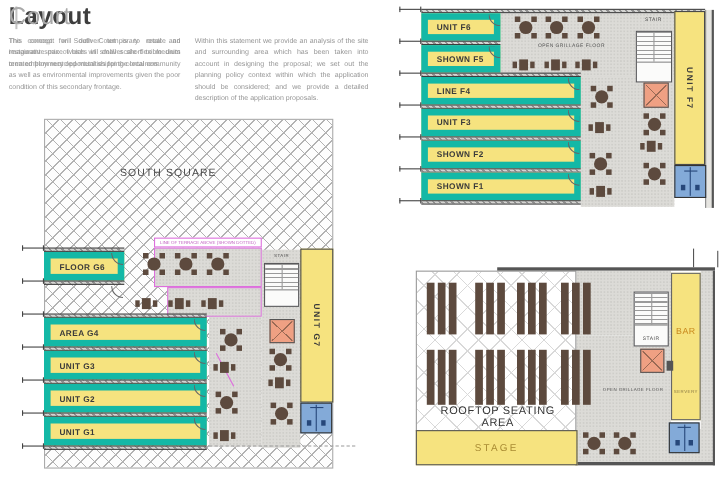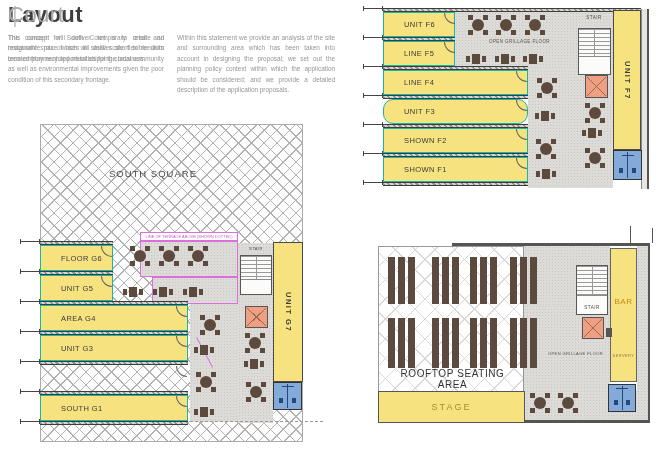--- a/index.html
+++ b/index.html
@@ -21,23 +21,23 @@
   .title .b{position:static;font-weight:800;color:#3e3e3e;letter-spacing:.5px;}
   .title .sep{position:static;font-weight:300;color:#c4c4c4;padding:0 4px;}
   .title .l{position:static;font-weight:300;color:#a9a9a9;letter-spacing:.5px;}
   .intro{top:33px;font-size:6.4px;line-height:1.62;color:#969696;text-align:justify;}
   .intro p{position:static;margin:0 0 7px 0;}
   .col1{left:8px;width:156px;}
   .col2{left:177px;width:158px;}
 
   
   .plan{background:transparent;}
-  .unit{background:var(--yellow);border:1px solid #14b8a6;
-        font-size:7.5px;font-weight:normal;color:#3b3b3b;letter-spacing:.4px;
-        display:flex;align-items:center;padding-left:20px;}
+  .unit{background:var(--yellow);border:6px solid #14b8a6;
+        font-size:7.5px;font-weight:bold;color:#3b3b3b;letter-spacing:.4px;
+        display:flex;align-items:center;padding-left:8px;}
   .unit span{position:static;}
   .vunit{background:var(--yellow);border:1px solid #4a4a4a;display:flex;
          align-items:center;justify-content:center;}
   .vunit span{position:static;writing-mode:vertical-rl;font-size:7.5px;font-weight:bold;
               color:#3b3b3b;letter-spacing:1.5px;white-space:nowrap;}
   .wall{height:4px;background:repeating-linear-gradient(45deg,#8f8f8f 0 1.5px,#d4d4d2 1.5px 4px);
         border-top:1px solid var(--wallb);border-bottom:1px solid var(--wallb);}
   .floor{background:var(--grey);
          background-image:radial-gradient(#c9c8c4 .5px,transparent .6px);
          background-size:3px 3px;}
@@ -106,28 +106,28 @@
     <div class="floor" style="left:108px;top:6px;width:158px;height:58px;"></div>
     <div class="floor" style="left:181px;top:64px;width:85px;height:118px;"></div>
     <div style="left:294px;top:3px;width:8px;height:180px;background:#e6e5e1;border-left:1px solid #888;border-right:2px solid #555;"></div>
     <div class="wall" style="left:36px;top:2px;width:258px;"></div>
 
     <div class="unit" style="left:36px;top:6px;width:72px;height:25px;">
         <span>UNIT F6</span>
       </div>
     <div class="wall" style="left:36px;top:31px;width:72px;"></div>
     <div class="unit" style="left:36px;top:35px;width:72px;height:25px;">
-        <span>LINE F5</span>
+        <span>SHOWN F5</span>
       </div>
     <div class="wall" style="left:36px;top:60px;width:145px;"></div>
     <div class="unit" style="left:36px;top:64px;width:145px;height:25px;">
         <span>LINE F4</span>
       </div>
     <div class="wall" style="left:36px;top:89px;width:145px;"></div>
-    <div class="unit" style="left:36px;top:93px;width:145px;height:25px;border-radius:10px;">
+    <div class="unit" style="left:36px;top:93px;width:145px;height:25px;">
         <span>UNIT F3</span>
       </div>
     <div class="wall" style="left:36px;top:118px;width:145px;"></div>
     <div class="unit" style="left:36px;top:122px;width:145px;height:25px;">
         <span>SHOWN F2</span>
       </div>
     <div class="wall" style="left:36px;top:147px;width:145px;"></div>
     <div class="unit" style="left:36px;top:151px;width:145px;height:25px;">
         <span>SHOWN F1</span>
       </div>
@@ -162,54 +162,54 @@
       <div class="tick" style="left: 16px; top: 145px;"></div>
       <div class="tick" style="left: 16px; top: 174px;"></div>
       <div class="arc" style="left: 97px; top: 7px;"></div>
       <div class="arc" style="left: 97px; top: 36px;"></div>
       <div class="arc" style="left: 169px; top: 65px;"></div>
       <div class="arc" style="left: 169px; top: 94px;"></div>
       <div class="arc" style="left: 169px; top: 123px;"></div>
       <div class="arc" style="left: 169px; top: 152px;"></div>
     </div>
 
-  <div class="plan" id="plan-g" style="left:13px;top:118px;width:322px;height:336px;">
+  <div class="plan" id="plan-g" style="left:13px;top:102px;width:322px;height:336px;">
     <div class="hatch" style="left:27px;top:6px;width:263px;height:318px;"></div>
     <div class="lbl" style="left:40px;top:50px;width:200px;font-size:9.5px;color:#4a4a4a;letter-spacing:1px;">SOUTH SQUARE</div>
 
     <div class="floor" style="left:127px;top:123px;width:98px;height:36px;border:1px solid var(--pink);"></div>
     <div class="floor" style="left:139px;top:159px;width:86px;height:27px;border:1px solid var(--pink);"></div>
     <div class="floor" style="left:177px;top:186px;width:48px;height:118px;"></div>
     <div class="floor" style="left:225px;top:125px;width:35px;height:180px;"></div>
     <div style="left:127px;top:114px;width:98px;height:9px;border:1px solid var(--pink);background:#fff;display:flex;align-items:center;justify-content:center;">
       <span style="position:static;font-size:4px;color:#c05ec0;white-space:nowrap;">LINE OF TERRACE ABOVE (SHOWN DOTTED)</span>
     </div>
     <div style="left:184px;top:219px;width:34px;height:1px;background:var(--pink);transform:rotate(62deg);transform-origin:0 0;"></div>
     <div style="left:177px;top:303px;width:133px;height:0;border-top:1px dashed #9a9a9a;"></div>
 
     <div class="unit" style="left:27px;top:127px;width:73px;height:26px;">
         <span>FLOOR G6</span>
       </div>
     <div class="wall" style="left:27px;top:123px;width:73px;"></div>
     <div class="wall" style="left:27px;top:153px;width:73px;"></div>
-    <div class="unit" style="left:27px;top:157px;width:73px;height:26px;">
-        <span>UNIT G5</span>
-      </div>
     <div class="wall" style="left:27px;top:183px;width:148px;"></div>
     <div class="unit" style="left:27px;top:187px;width:148px;height:26px;">
         <span>AREA G4</span>
       </div>
     <div class="wall" style="left:27px;top:213px;width:148px;"></div>
     <div class="unit" style="left:27px;top:217px;width:148px;height:26px;">
         <span>UNIT G3</span>
       </div>
     <div class="wall" style="left:27px;top:243px;width:148px;"></div>
+    <div class="unit" style="left:27px;top:247px;width:148px;height:26px;">
+        <span>UNIT G2</span>
+      </div>
     <div class="wall" style="left:27px;top:273px;width:148px;"></div>
     <div class="unit" style="left:27px;top:277px;width:148px;height:26px;">
-        <span>SOUTH G1</span>
+        <span>UNIT G1</span>
       </div>
     <div class="wall" style="left:27px;top:303px;width:148px;"></div>
 
     <div class="stairlabel" style="left:227px;top:128px;width:32px;font-size:4px;">STAIR</div>
     <div class="stair" style="left:227px;top:137px;width:32px;height:40px;"></div>
     <div class="lift" style="left:232px;top:188px;width:23px;height:22px;"></div>
     <div class="vunit" style="left:260px;top:124px;width:30px;height:140px;">
         <span>UNIT G7</span>
       </div>
     <div class="wc" style="left:260px;top:264px;width:29px;height:28px;"></div>

